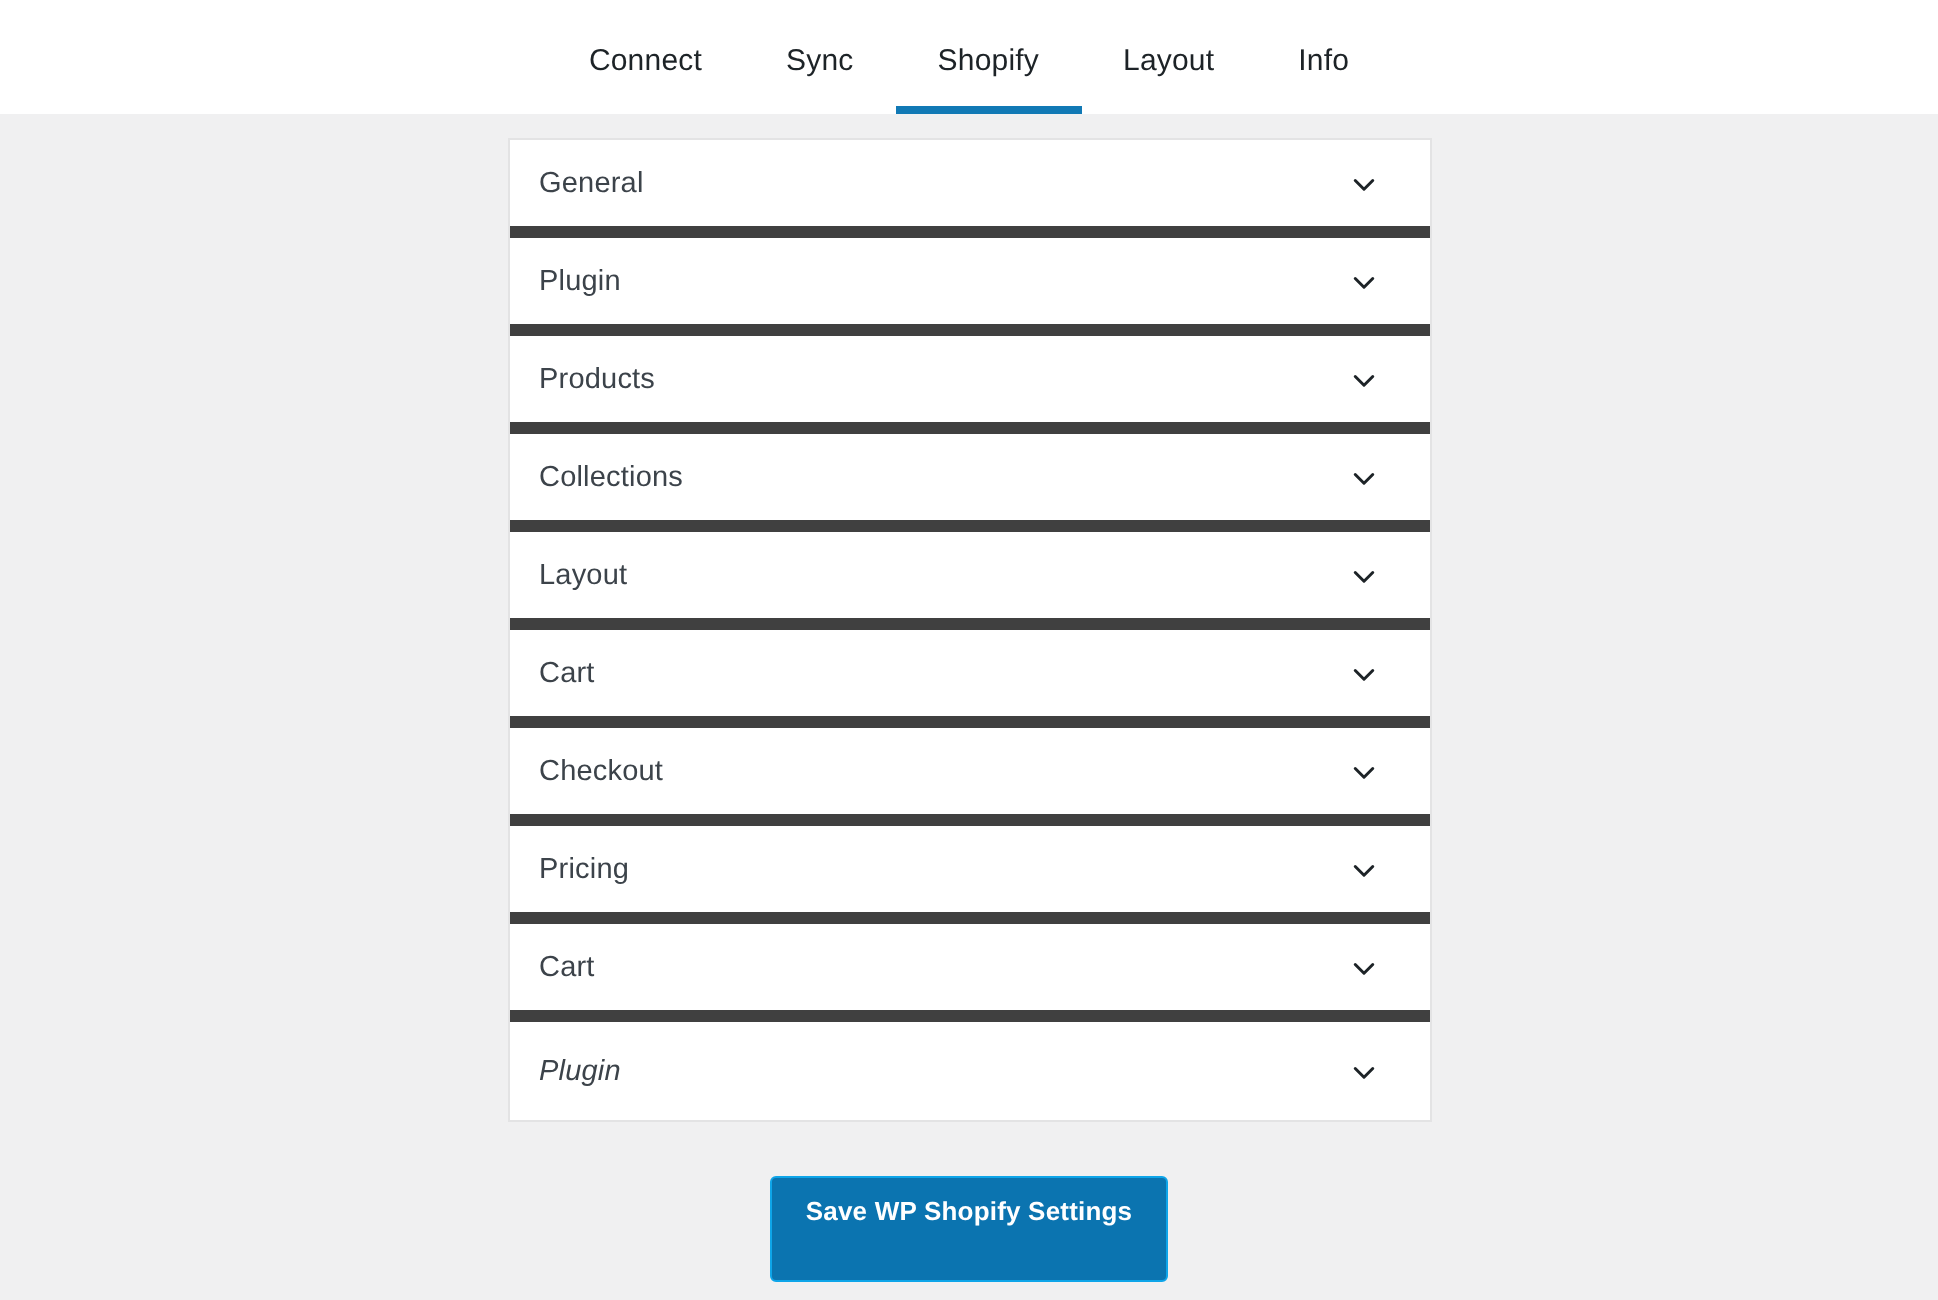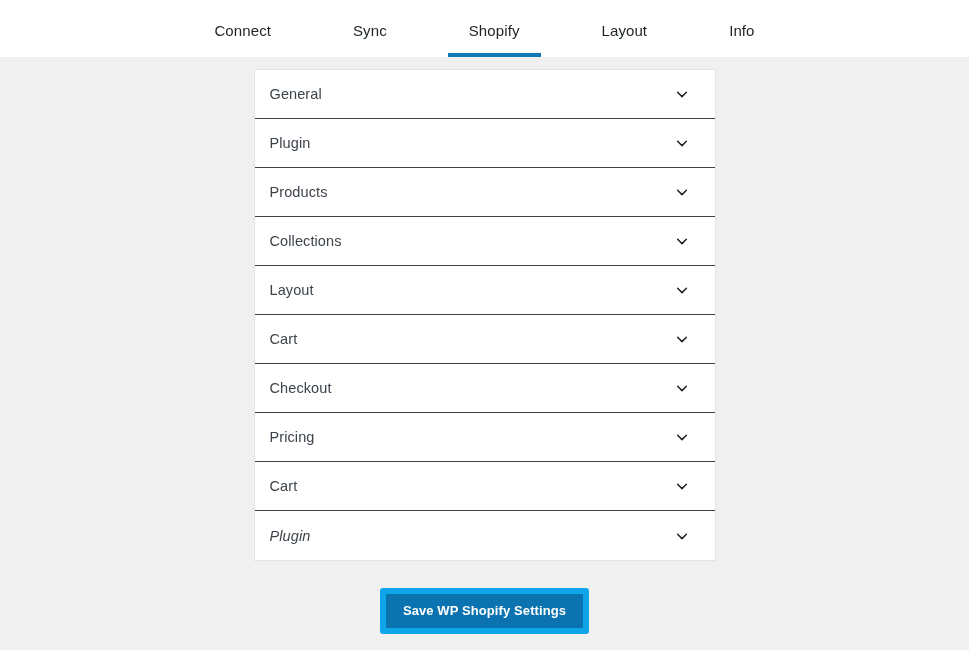--- a/index.html
+++ b/index.html
@@ -24,21 +24,20 @@
     background: #ffffff;
     display: flex;
     align-items: flex-end;
     justify-content: center;
   }
 
   .tabs {
     display: flex;
     align-items: flex-end;
     height: 57px;
-    gap: 40px;
   }
 
   .tab {
     position: relative;
     font-size: 15px;
     line-height: 1;
     color: #1d2327;
     padding: 0 21px 19px 21px;
     cursor: pointer;
     white-space: nowrap;
@@ -73,21 +72,21 @@
     background: #ffffff;
     border: 1px solid #e3e3e4;
   }
 
   .accordion-row {
     height: 49px;
     display: flex;
     align-items: center;
     justify-content: space-between;
     padding: 0 26px 0 15px;
-    border-bottom: 1px solid #404040;
+    border-bottom: 6px solid #404040;
     cursor: pointer;
     background: #ffffff;
   }
 
   .accordion-row:last-child {
     border-bottom: none;
     font-style: italic;
   }
 
   .accordion-label {
@@ -109,27 +108,27 @@
   .button-wrap {
     width: 462px;
     margin: 27px auto 0 auto;
     display: flex;
     justify-content: center;
   }
 
   .save-button {
     background: #0b74b0;
     color: #ffffff;
-    border: 6px solid #0ea5e9;
+    border: 1px solid #0ea5e9;
     border-radius: 3px;
     font-family: "Liberation Sans", "DejaVu Sans", sans-serif;
     font-size: 13px;
     font-weight: bold;
     line-height: 1;
-    padding: 10px 17px 11px 17px;
+    padding: 10px 17px 28px 17px;
     cursor: pointer;
     letter-spacing: .1px;
     white-space: nowrap;
   }
 </style>
 </head>
 <body>
 
 <div class="header">
   <nav class="tabs">

